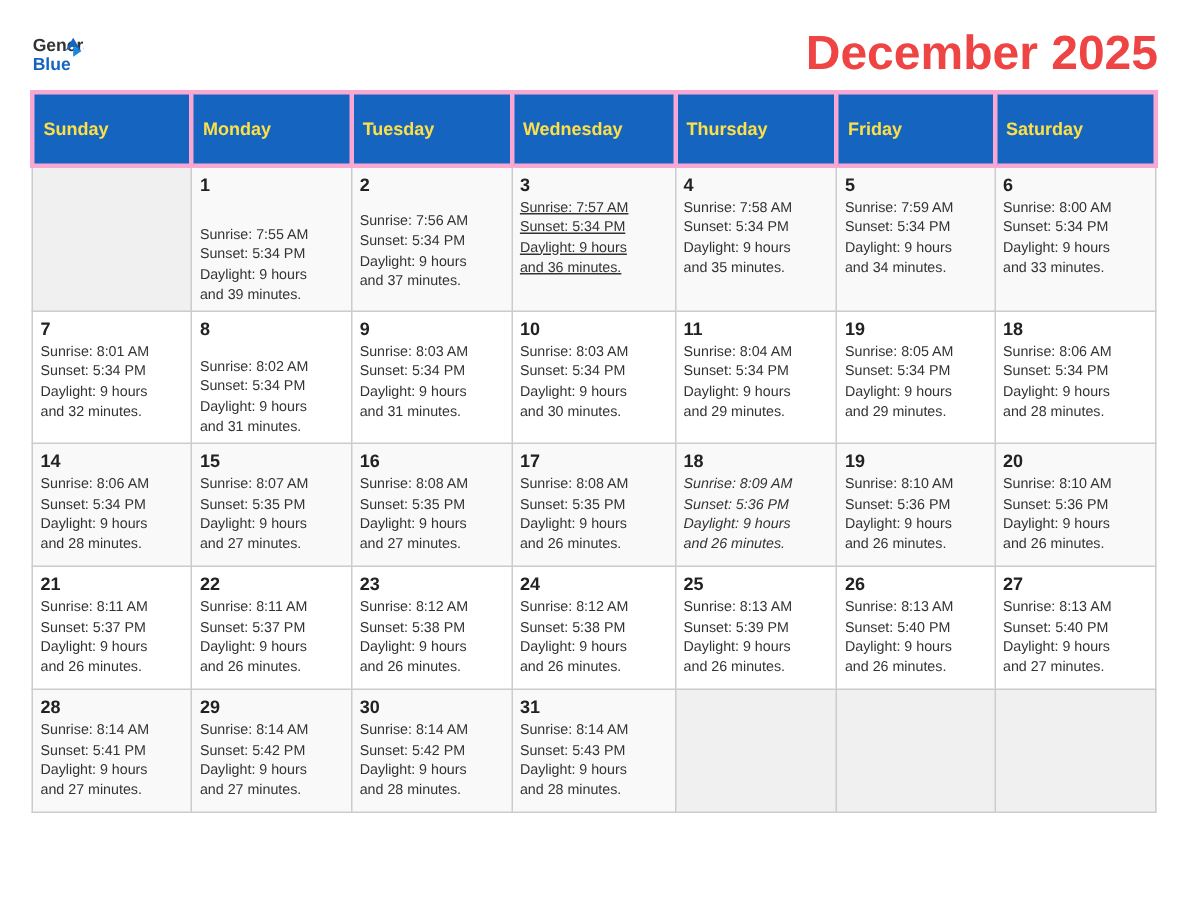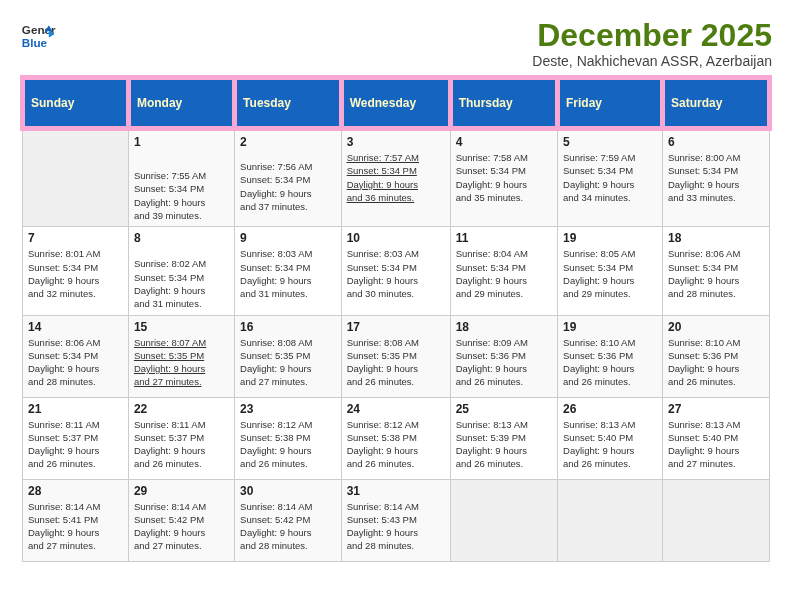--- a/index.html
+++ b/index.html
@@ -29,40 +29,40 @@
     .logo-icon {
       width: 36px;
       height: 36px;
     }
     .title-block {
       text-align: right;
     }
     .month-title {
       font-size: 32px;
       font-weight: bold;
-      color: #4d7c0f;
+      color: #ef4444;
       line-height: 1.1;
     }
     .location {
       font-size: 14px;
       color: #444;
     }
     .calendar-table {
       width: 100%;
       border-collapse: collapse;
       font-size: 10px;
     }
     .calendar-table thead th {
       background-color: #1565c0;
-      color: #fef9c3;
+      color: #fde047;
       text-align: left;
       padding: 16px 6px;
       font-size: 12px;
       font-weight: bold;
-      border: 5px solid #f9a8d4;
+      border: 3px solid #f9a8d4;
     }
     .calendar-table tbody td {
       border: 1px solid #ccc;
       vertical-align: top;
       padding: 4px 5px;
       height: 82px;
       width: 113px;
       background: #fff;
     }
     .calendar-table tbody tr:nth-child(odd) td {
@@ -92,21 +92,20 @@
     <div class="logo">
       <svg class="logo-icon" viewBox="0 0 40 40">
         <text x="2" y="18" font-size="13" font-weight="bold" fill="#333" font-family="Arial">General</text>
         <text x="2" y="32" font-size="13" font-weight="bold" fill="#1565c0" font-family="Arial">Blue</text>
         <polygon points="32,8 38,18 32,14 26,18" fill="#1565c0"></polygon>
         <polygon points="32,14 38,18 32,22" fill="#1a88e0"></polygon>
       </svg>
     </div>
     <div class="title-block">
       <div class="month-title">December 2025</div>
-      <div class="location">Deste, Nakhichevan ASSR, Azerbaijan</div>
     </div>
   </div>
 
   <table class="calendar-table">
     <thead>
       <tr>
         <th>Sunday</th>
         <th>Monday</th>
         <th>Tuesday</th>
         <th>Wednesday</th>
@@ -215,42 +214,42 @@
         <tr>
           <td>
             <span class="day-number">14</span>
             <div class="day-info" style="white-space: pre-line;">Sunrise: 8:06 AM
 Sunset: 5:34 PM
 Daylight: 9 hours
 and 28 minutes.</div>
           </td>
           <td>
             <span class="day-number">15</span>
-            <div class="day-info" style="white-space: pre-line; text-decoration: underline;">Sunrise: 8:07 AM
+            <div class="day-info" style="white-space: pre-line;">Sunrise: 8:07 AM
 Sunset: 5:35 PM
 Daylight: 9 hours
 and 27 minutes.</div>
           </td>
           <td>
             <span class="day-number">16</span>
             <div class="day-info" style="white-space: pre-line;">Sunrise: 8:08 AM
 Sunset: 5:35 PM
 Daylight: 9 hours
 and 27 minutes.</div>
           </td>
           <td>
             <span class="day-number">17</span>
             <div class="day-info" style="white-space: pre-line;">Sunrise: 8:08 AM
 Sunset: 5:35 PM
 Daylight: 9 hours
 and 26 minutes.</div>
           </td>
           <td>
             <span class="day-number">18</span>
-            <div class="day-info" style="white-space: pre-line;">Sunrise: 8:09 AM
+            <div class="day-info" style="white-space: pre-line; font-style: italic;">Sunrise: 8:09 AM
 Sunset: 5:36 PM
 Daylight: 9 hours
 and 26 minutes.</div>
           </td>
           <td>
             <span class="day-number">19</span>
             <div class="day-info" style="white-space: pre-line;">Sunrise: 8:10 AM
 Sunset: 5:36 PM
 Daylight: 9 hours
 and 26 minutes.</div>

